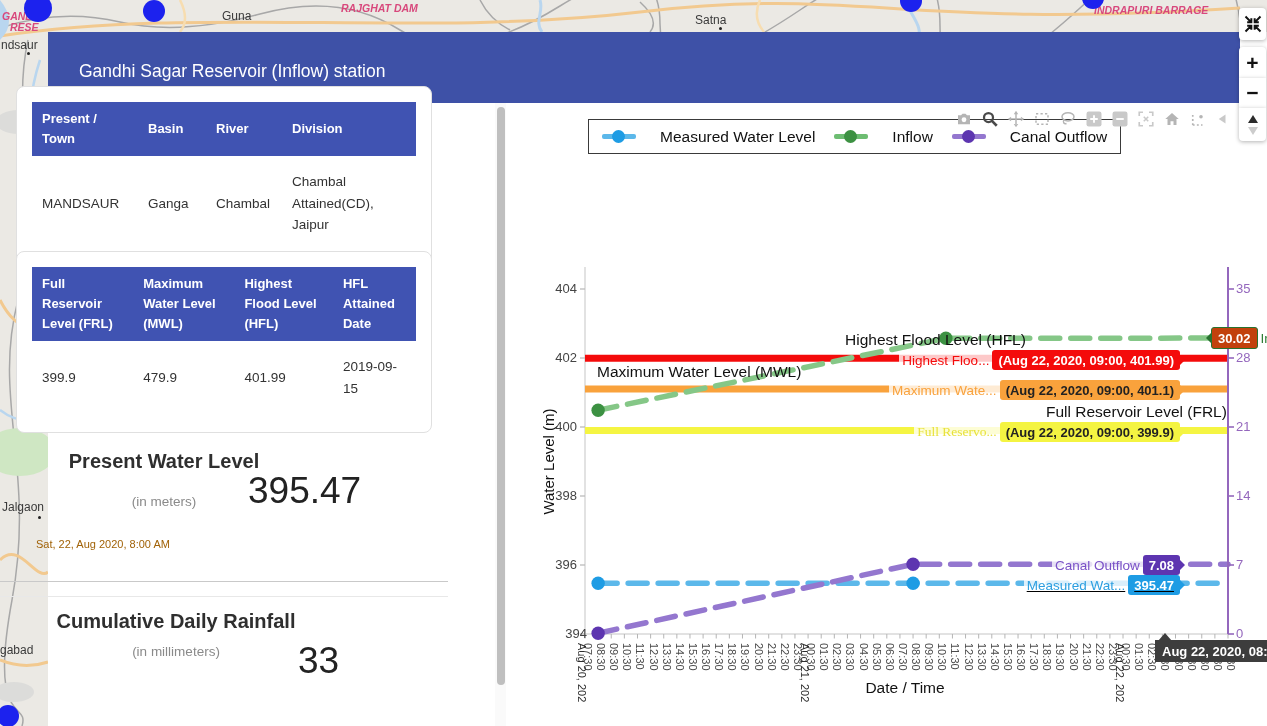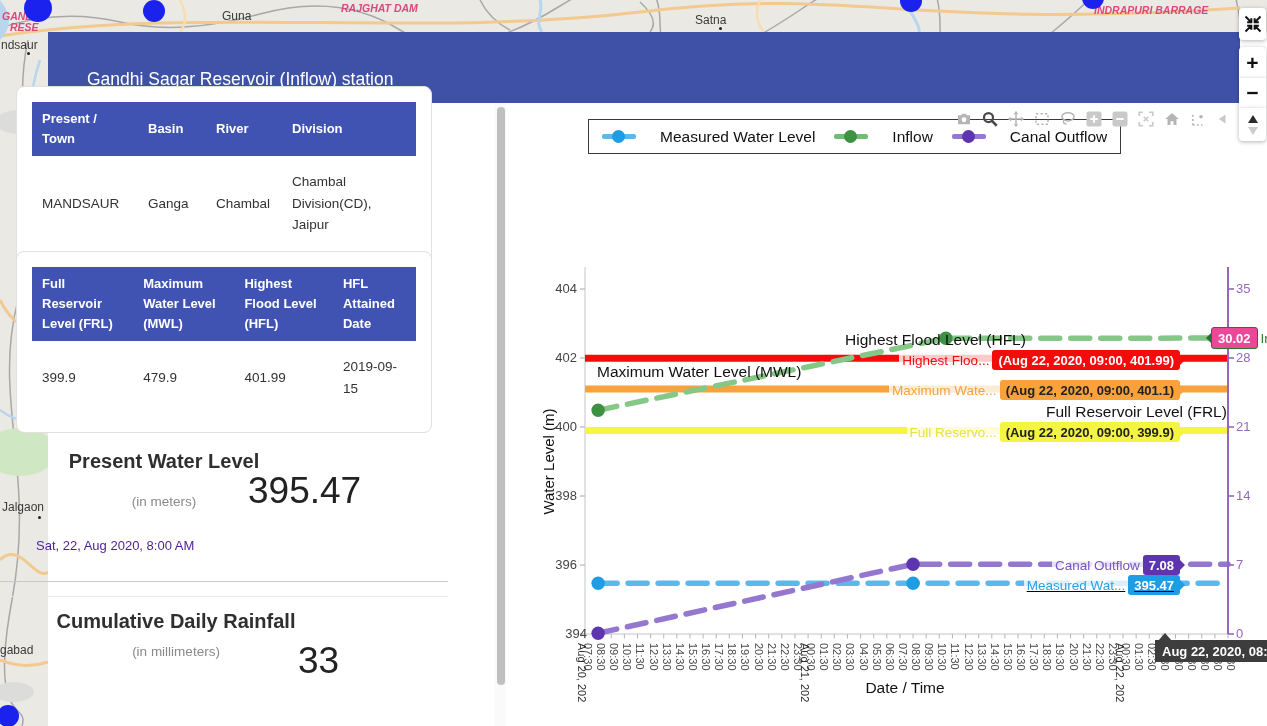--- a/index.html
+++ b/index.html
@@ -12,33 +12,33 @@
   .map-marker{position:absolute;border-radius:50%;background:#1c22ee;}
   .map-dot{position:absolute;width:3px;height:3px;border-radius:50%;background:#222;}
   
   .map-btn{position:absolute;left:1239px;width:27px;background:#fff;border-radius:4px;
            box-shadow:0 1px 4px rgba(0,0,0,.3);display:flex;align-items:center;justify-content:center;
            cursor:pointer;z-index:40;}
   .map-btn.txt{font-size:21px;font-weight:bold;color:#111;}
   
   .panel{position:absolute;left:48px;top:32px;width:1219px;height:694px;background:#fff;z-index:1;}
   .app-header{position:absolute;left:48px;top:32px;width:1192px;height:71px;background:#3e51a7;z-index:2;}
-  .app-header h1{margin:12px;padding:0 0 0 27px;line-height:71px;color:#fff;font-size:17.5px;font-weight:400;}
+  .app-header h1{margin:4px;padding:0 0 0 27px;line-height:71px;color:#fff;font-size:17.5px;font-weight:400;}
   
   .card{position:absolute;left:16px;width:416px;background:#fff;border:1px solid #e0e0e0;
         border-radius:8px;padding:15px;box-sizing:border-box;z-index:3;}
   table{border-collapse:collapse;width:100%;}
   thead th{background:#4053b2;color:#fff;font-size:13px;text-align:left;font-weight:bold;
            padding:7px 10px;line-height:1.55;vertical-align:middle;}
   tbody td{color:#333;font-size:13.5px;padding:15px 10px 17px;line-height:1.6;vertical-align:middle;}
   .section{position:absolute;left:16px;width:440px;z-index:3;}
   .sec-title{position:absolute;width:240px;left:28px;text-align:center;font-size:20px;font-weight:bold;color:#2f2f2f;}
   .sec-unit{position:absolute;width:240px;left:28px;text-align:center;font-size:13.5px;color:#8a8a8a;}
   .sec-value{position:absolute;font-size:37px;color:#222;}
-  .sec-date{position:absolute;font-size:13px;color:#4c1d95;}
+  .sec-date{position:absolute;font-size:11px;color:#a16207;}
   .divider{position:absolute;left:0;height:1px;z-index:3;}
   
   .scroll-track{position:absolute;left:495px;top:103px;width:11px;height:623px;background:#fafafa;z-index:4;}
   .scroll-thumb{position:absolute;left:1.5px;top:4px;width:8px;height:578px;background:#bfbfbf;border-radius:4px;}
   
   .chart{position:absolute;left:530px;top:103px;width:737px;height:623px;background:#fff;overflow:hidden;z-index:5;}
   .legend{position:absolute;left:58px;top:16px;height:33px;border:1px solid #3a3a3a;background:#fff;
           display:flex;align-items:center;padding:0 13px;gap:19px;}
   .legend-item{display:flex;align-items:center;gap:24px;cursor:pointer;}
   .legend-marker{position:relative;width:34px;height:13px;}
@@ -119,21 +119,21 @@
       <th style="width:48px;">Basin</th>
       <th style="width:56px;">River</th>
       <th>Division</th>
     </tr>
       </thead>
     <tbody>
         <tr>
       <td>MANDSAUR</td>
       <td>Ganga</td>
       <td>Chambal</td>
-      <td>Chambal Division(CD), Jaipur</td>
+      <td>Chambal Attained(CD), Jaipur</td>
     </tr>
       </tbody>
   </table>
 </div>
 
 <div class="card" style="top:251px;">
   <table>
     <thead>
         <tr>
       <th style="width:87px;">Full Reservoir Level (FRL)</th>
@@ -410,35 +410,35 @@
       <div class="xtick" style="left: 693.878px; top: 540px;">07:30</div>
       <div class="xtick" style="left: 707px; top: 540px;">08:30</div>
       <div class="xtick date" style="left: 58px; top: 540px;">Aug 20, 202</div>
       <div class="xtick date" style="left: 281.082px; top: 540px;">Aug 21, 202</div>
       <div class="xtick date" style="left: 596.02px; top: 540px;">Aug 22, 202</div>
       <div class="annot" style="left: 315px; top: 228px;">Highest Flood Level (HFL)</div>
       <div class="annot" style="left: 67px; top: 260px;">Maximum Water Level (MWL)</div>
       <div class="annot" style="left: 516px; top: 300px;">Full Reservoir Level (FRL)</div>
       <div class="hlabel" style="top: 224px; left: 671px;">
         <span class="harrow" style="border-right-color: rgb(39, 114, 47);"></span>
-        <span class="hbadge" style="background: #ec4899; color: rgb(255, 255, 255); border: 1.5px solid rgb(39, 114, 47);">30.02</span>
+        <span class="hbadge" style="background: #c2410c; color: rgb(255, 255, 255); border: 1.5px solid rgb(39, 114, 47);">30.02</span>
         <span class="hname" style="color: rgb(46, 125, 54);">Inflow</span>
       </div>
       <div class="hlabel" style="top: 247px; right: 77px;">
         <span class="hname" style="color: rgb(244, 11, 11);">Highest Floo...</span>
         <span class="hbadge" style="background: rgb(244, 11, 11); color: rgb(255, 255, 255);">(Aug 22, 2020, 09:00, 401.99)</span>
         <span class="harrow" style="border-left-color: rgb(244, 11, 11);"></span>
       </div>
       <div class="hlabel" style="top: 277px; right: 77px;">
         <span class="hname" style="color: rgb(249, 162, 60);">Maximum Wate...</span>
         <span class="hbadge" style="background: rgb(249, 162, 60); color: rgb(34, 34, 34);">(Aug 22, 2020, 09:00, 401.1)</span>
         <span class="harrow" style="border-left-color: rgb(249, 162, 60);"></span>
       </div>
       <div class="hlabel" style="top: 319px; right: 77px;">
-        <span class="hname" style="color: rgb(232, 226, 60);">Full Reservo...</span>
+        <span class="hname" style="color: rgb(232, 226, 60); font-family: Liberation Serif, serif;">Full Reservo...</span>
         <span class="hbadge" style="background: rgb(244, 244, 66); color: rgb(34, 34, 34);">(Aug 22, 2020, 09:00, 399.9)</span>
         <span class="harrow" style="border-left-color: rgb(244, 244, 66);"></span>
       </div>
       <div class="hlabel" style="top: 452px; right: 77px;">
         <span class="hname" style="color: rgb(122, 82, 199);">Canal Outflow</span>
         <span class="hbadge" style="background: rgb(93, 53, 176); color: rgb(255, 255, 255);">7.08</span>
         <span class="harrow" style="border-left-color: rgb(93, 53, 176);"></span>
       </div>
       <div class="hlabel" style="top: 472px; right: 77px; text-decoration: underline;">
         <span class="hname" style="color: rgb(45, 159, 224);">Measured Wat...</span>

